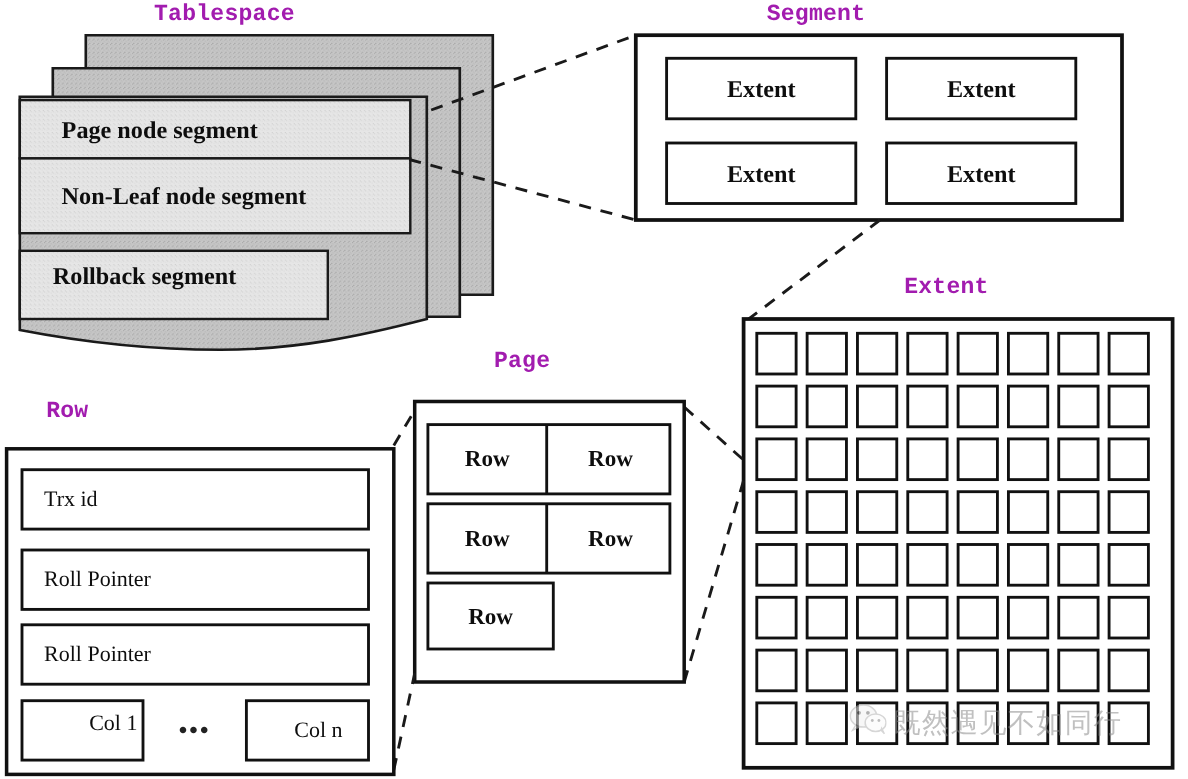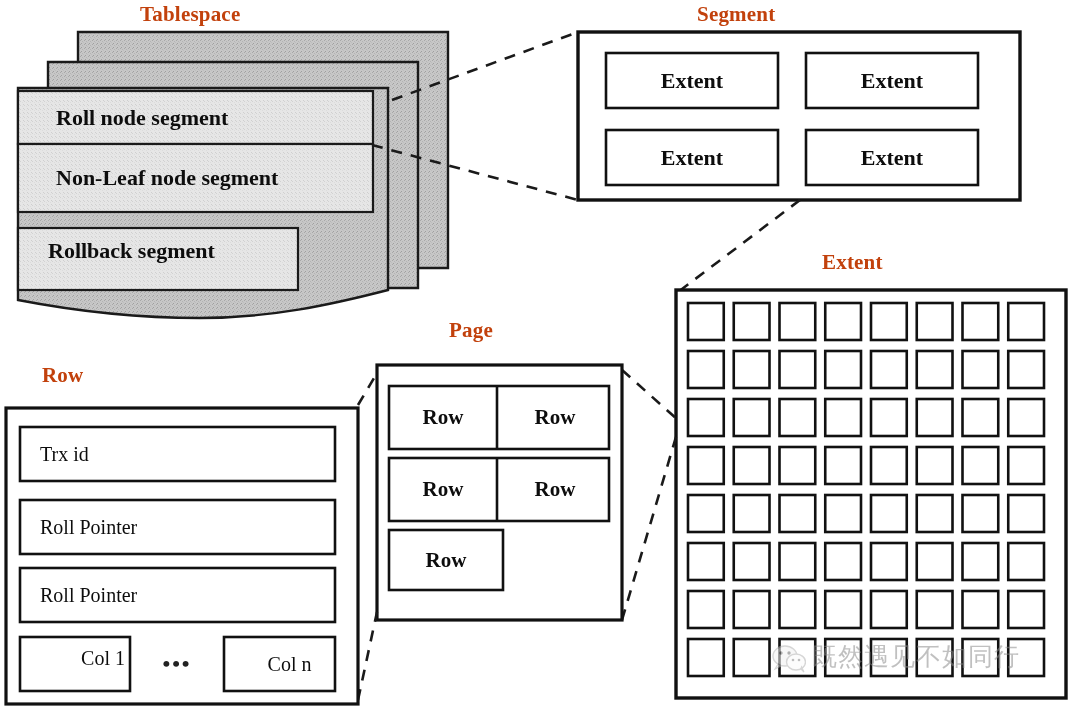--- a/index.html
+++ b/index.html
@@ -15,24 +15,24 @@
     overflow: hidden;
   }
   #canvas {
     position: absolute;
     left: 0; top: 0;
     width: 1080px;
     height: 708px;
   }
   .dgm-label {
     position: absolute;
-    font-family: Liberation Serif, serif;
+    font-family: Liberation Mono, monospace;
     font-weight: bold;
     font-size: 21px;
-    color: #c2410c;
+    color: #a21caf;
     white-space: nowrap;
     letter-spacing: 0.2px;
   }
   .boxtext {
     position: absolute;
     font-family: "Liberation Serif", "DejaVu Serif", serif;
     font-weight: bold;
     color: #0d0d0d;
     white-space: nowrap;
     display: flex;
@@ -47,21 +47,21 @@
     font-size: 22px;
     font-weight: bold;
     letter-spacing: 2px;
   }
   
   #watermark {
     position: absolute;
     left: 772px;
     top: 640px;
     display: flex;
-    align-items: flex-end;
+    align-items: flex-start;
     gap: 6px;
     opacity: 0.55;
     pointer-events: none;
   }
   #watermark .wm-text {
     font-family: "DejaVu Sans", "Liberation Sans", sans-serif;
     font-size: 25px;
     color: #8d8d8d;
     letter-spacing: 1px;
     white-space: nowrap;
@@ -220,21 +220,21 @@
     <rect x="224" y="637" width="111" height="54" fill="#ffffff" stroke="#111111" stroke-width="2.6"></rect>
   </g>
 </svg>
 
 <div class="dgm-label" style="left:140px; top:2px;">Tablespace</div>
 <div class="dgm-label" style="left:697px; top:2px;">Segment</div>
 <div class="dgm-label" style="left:822px; top:250px;">Extent</div>
 <div class="dgm-label" style="left:449px; top:318px;">Page</div>
 <div class="dgm-label" style="left:42px; top:363px;">Row</div>
 
-<div class="boxtext seg-text" style="left:56px; top:91px; height:53px;">Roll node segment</div>
+<div class="boxtext seg-text" style="left:56px; top:91px; height:53px;">Page node segment</div>
 <div class="boxtext seg-text" style="left:56px; top:144px; height:68px;">Non-Leaf node segment</div>
 <div class="boxtext seg-text" style="left:48px; top:228px; height:46px;">Rollback segment</div>
 
 <div class="boxtext extent-text" style="left:640px; top:53px; height:55px; width:104px; justify-content:center;">Extent</div>
 <div class="boxtext extent-text" style="left:840px; top:53px; height:55px; width:104px; justify-content:center;">Extent</div>
 <div class="boxtext extent-text" style="left:640px; top:130px; height:55px; width:104px; justify-content:center;">Extent</div>
 <div class="boxtext extent-text" style="left:840px; top:130px; height:55px; width:104px; justify-content:center;">Extent</div>
 
 <div class="boxtext row-text" style="left:389px; top:386px; height:63px; width:108px; justify-content:center;">Row</div>
 <div class="boxtext row-text" style="left:501px; top:386px; height:63px; width:108px; justify-content:center;">Row</div>

